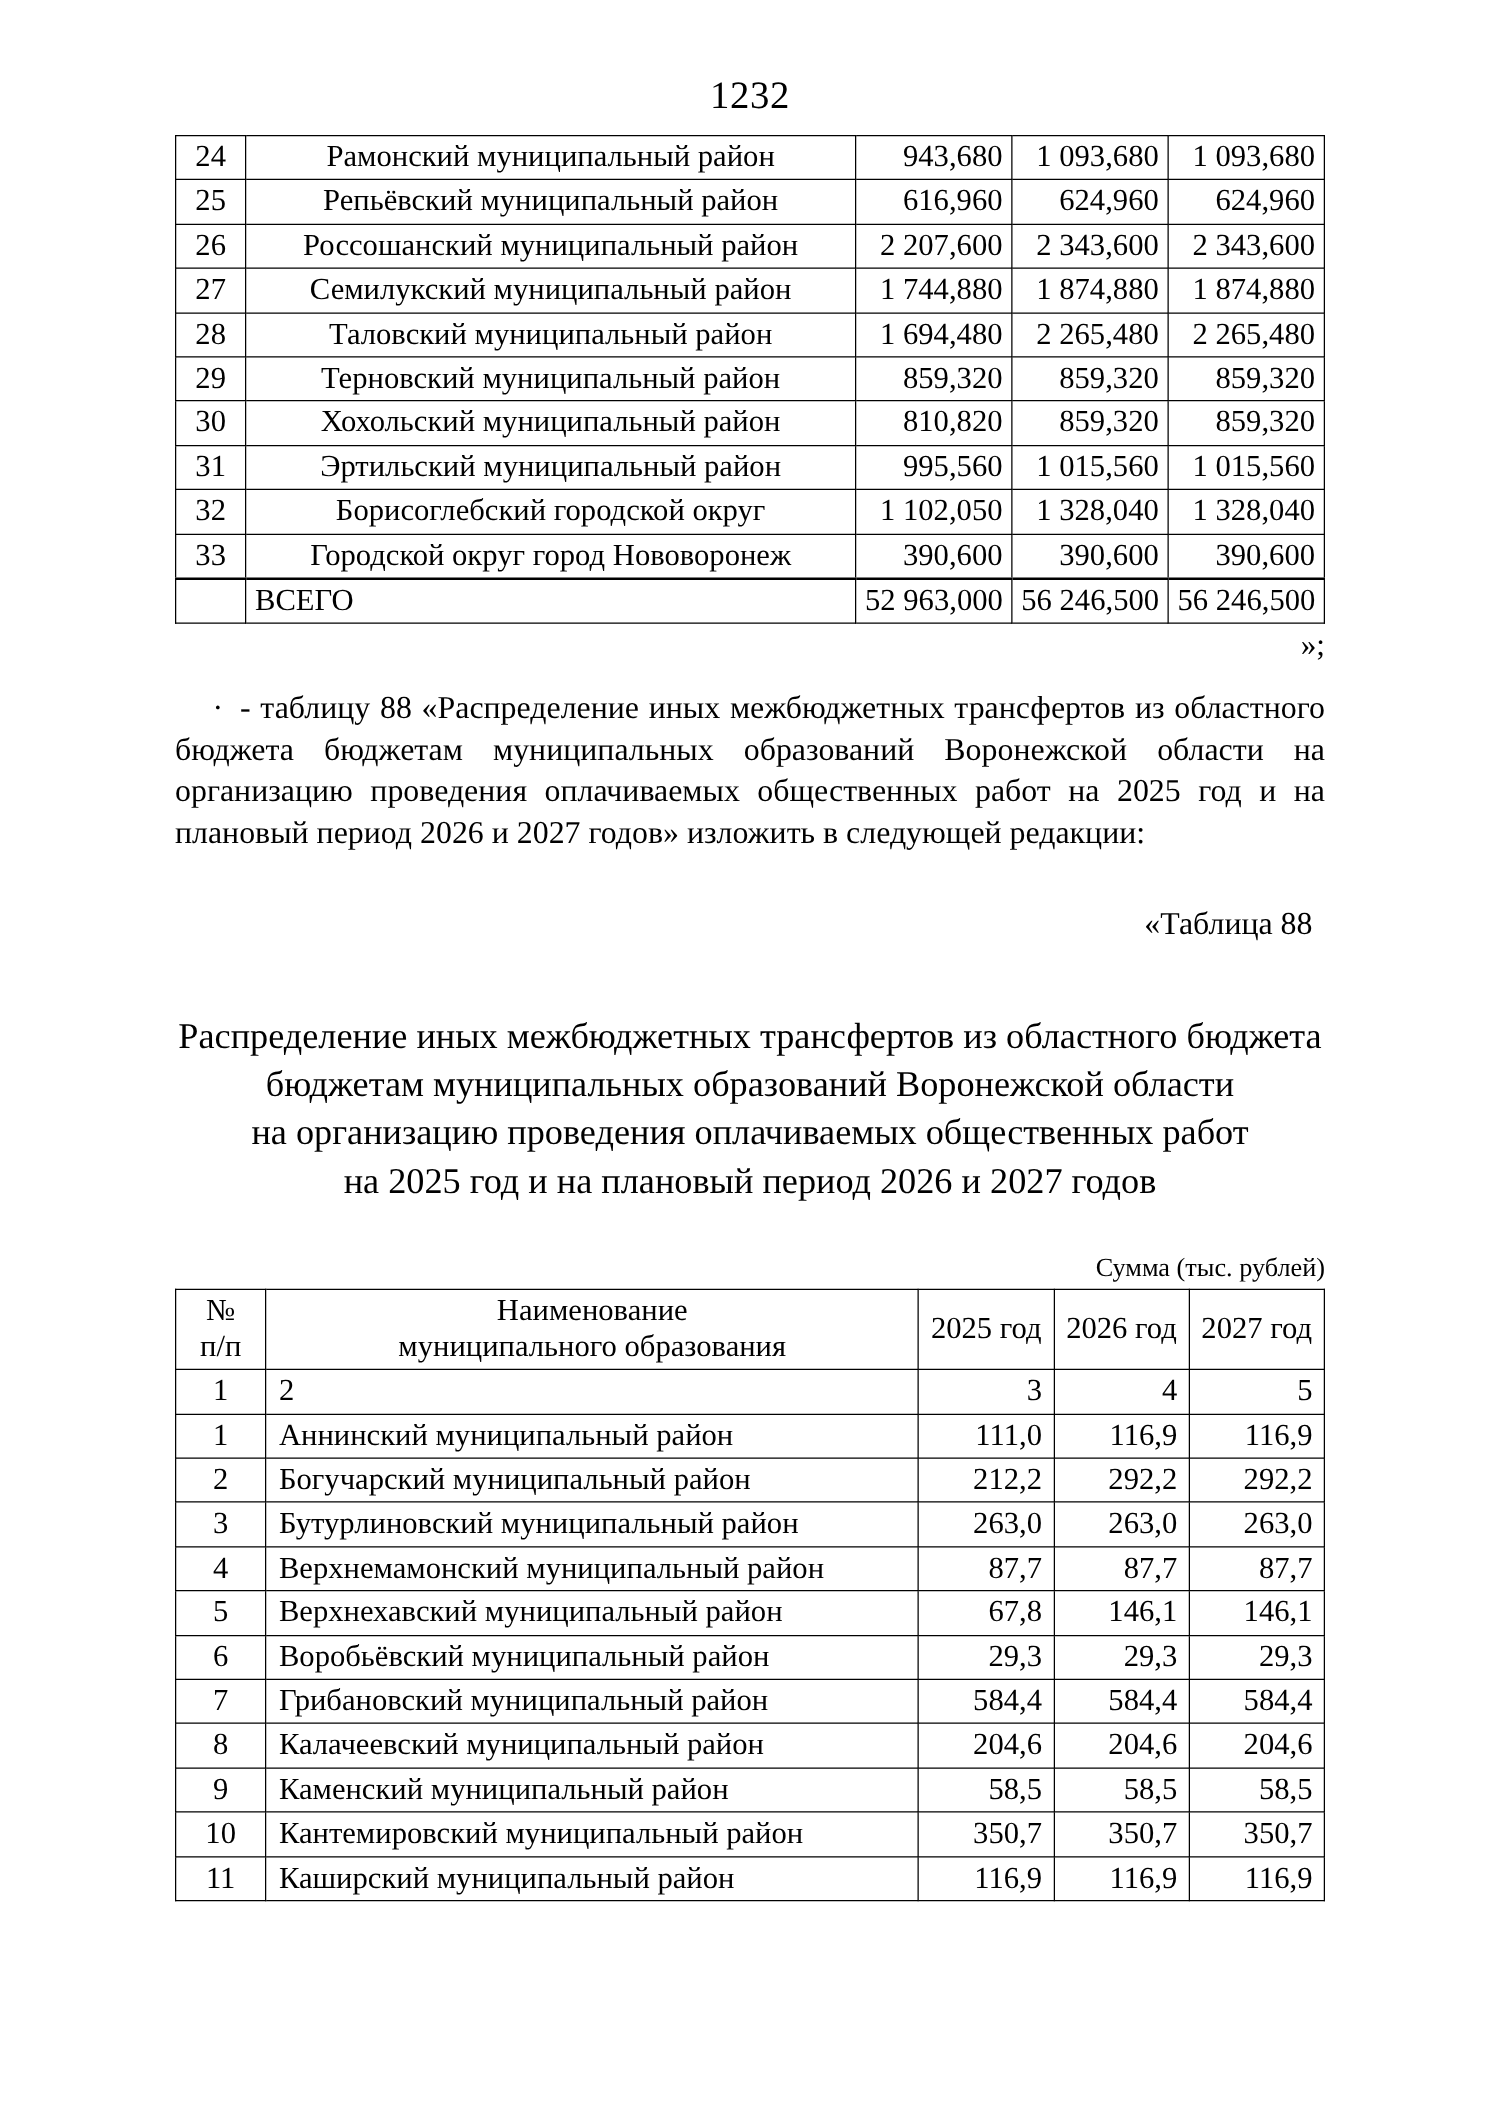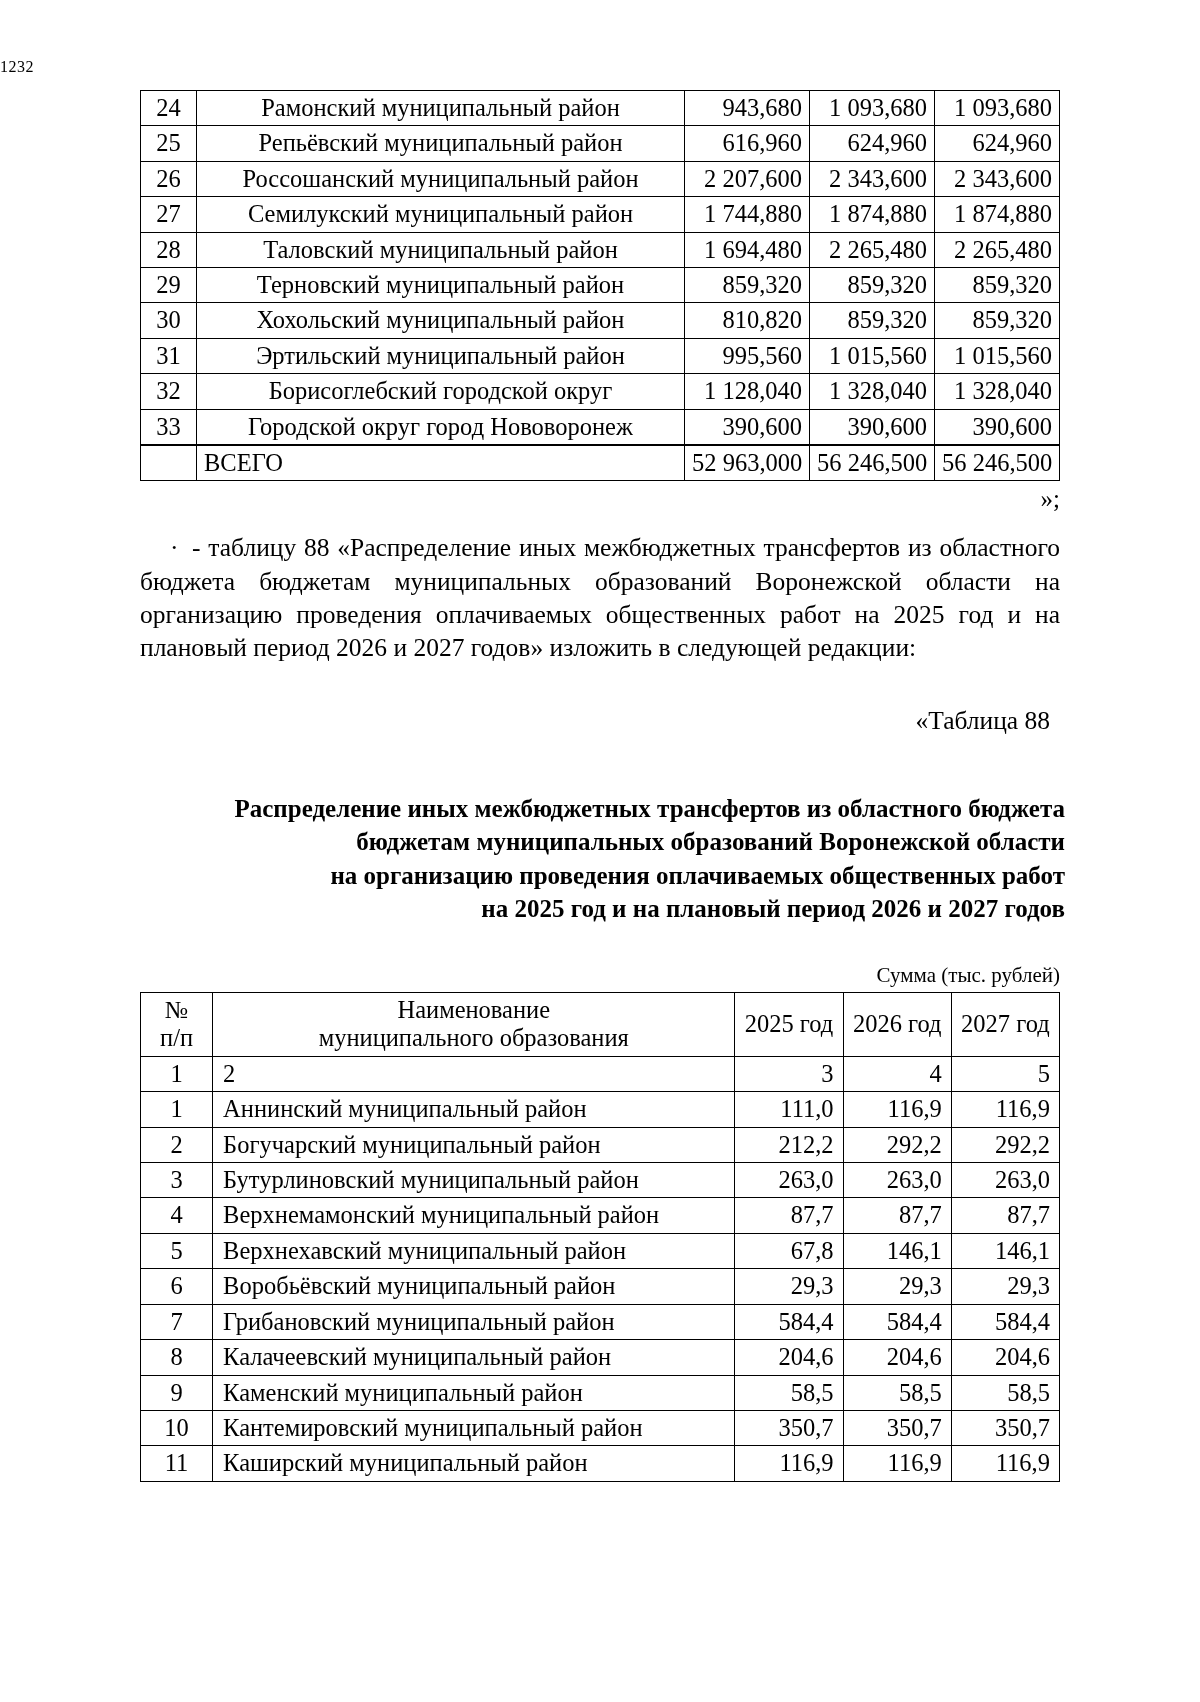--- a/index.html
+++ b/index.html
@@ -17,22 +17,22 @@
   }
 
   .page {
     width: 1200px;
     height: 1702px;
     padding: 0;
     position: relative;
   }
 
   .page-number {
-    text-align: left;
-    font-size: 16px;
+    text-align: center;
+    font-size: 31px;
     margin-top: 58px;
     margin-bottom: 14px;
     letter-spacing: 0.5px;
   }
 
   
   table.doc-table {
     border-collapse: collapse;
     margin: 0 auto;
     width: 920px;
@@ -89,23 +89,23 @@
   }
 
   .table-label {
     text-align: right;
     font-size: 25.5px;
     margin: 42px 150px 0 0;
   }
 
   
   .tbl-title {
-    text-align: right;
-    font-weight: bold;
-    font-size: 25px;
+    text-align: center;
+    font-weight: normal;
+    font-size: 29px;
     line-height: 1.33;
     margin: 56px auto 0 auto;
     width: 930px;
   }
   .tbl-title div { white-space: nowrap; }
 
   .sum-caption {
     text-align: right;
     font-size: 21px;
     margin: 38px 140px 4px 0;
@@ -183,21 +183,21 @@
         <tr>
           <td class="c-num">31</td>
           <td class="c-name">Эртильский муниципальный район</td>
           <td class="c-val">995,560</td>
           <td class="c-val">1 015,560</td>
           <td class="c-val">1 015,560</td>
         </tr>
         <tr>
           <td class="c-num">32</td>
           <td class="c-name">Борисоглебский городской округ</td>
-          <td class="c-val">1 128,040</td>
+          <td class="c-val">1 102,050</td>
           <td class="c-val">1 328,040</td>
           <td class="c-val">1 328,040</td>
         </tr>
         <tr>
           <td class="c-num">33</td>
           <td class="c-name">Городской округ город Нововоронеж</td>
           <td class="c-val">390,600</td>
           <td class="c-val">390,600</td>
           <td class="c-val">390,600</td>
         </tr>

